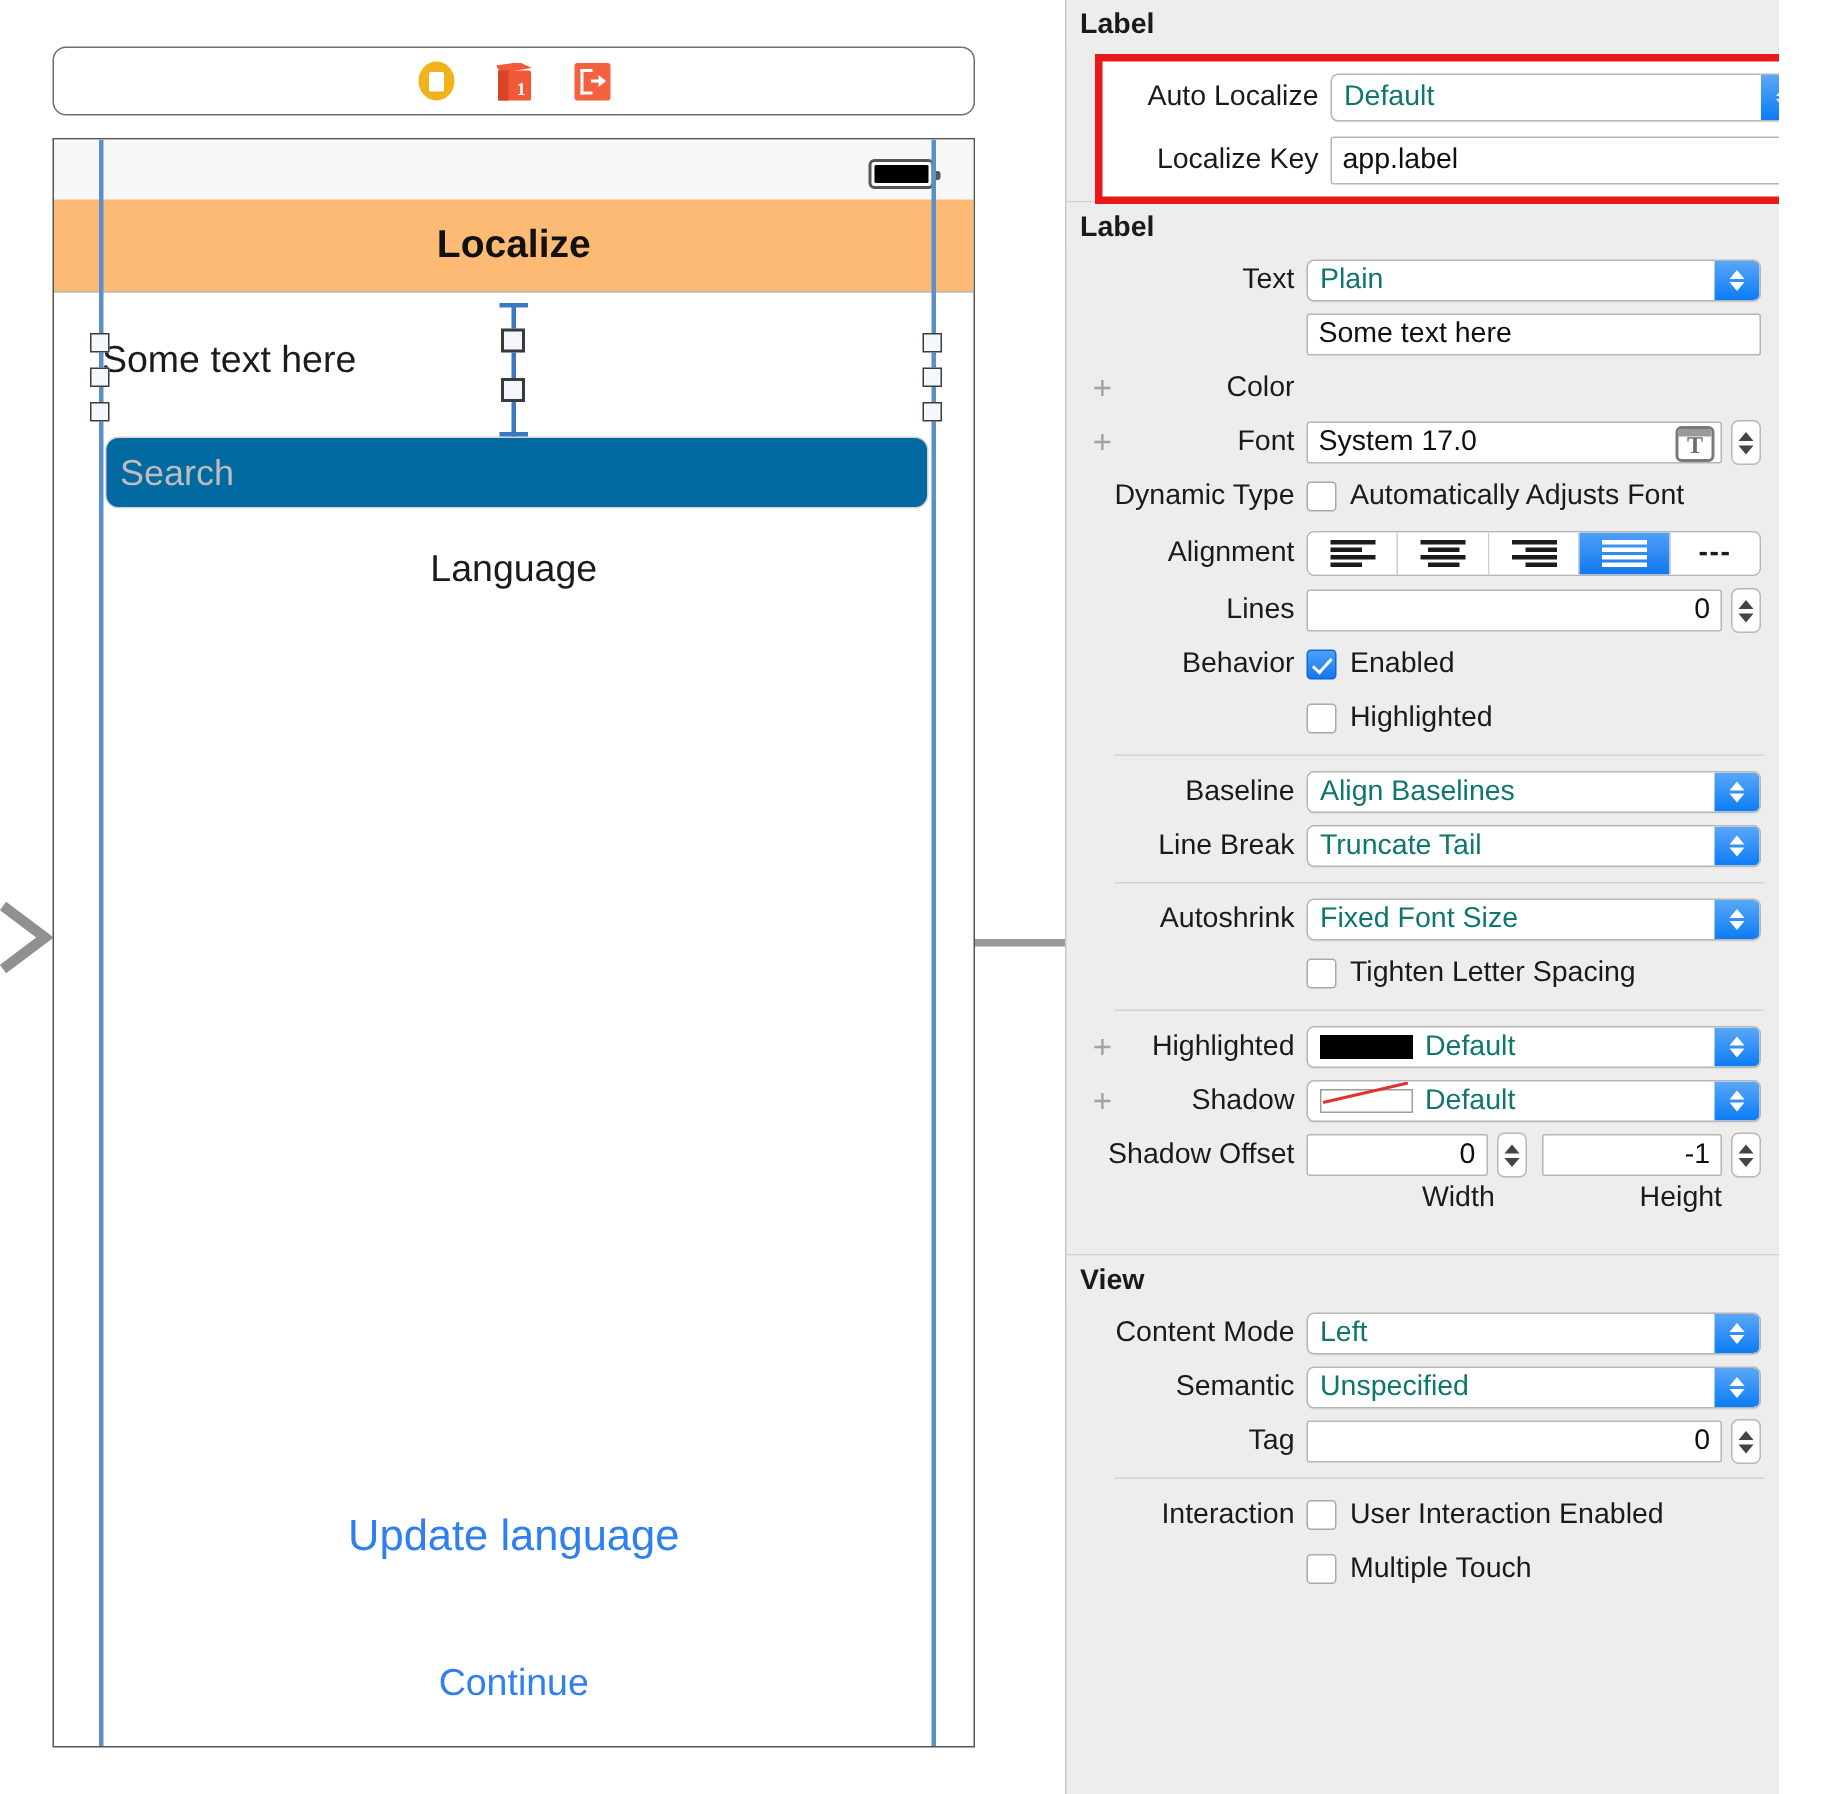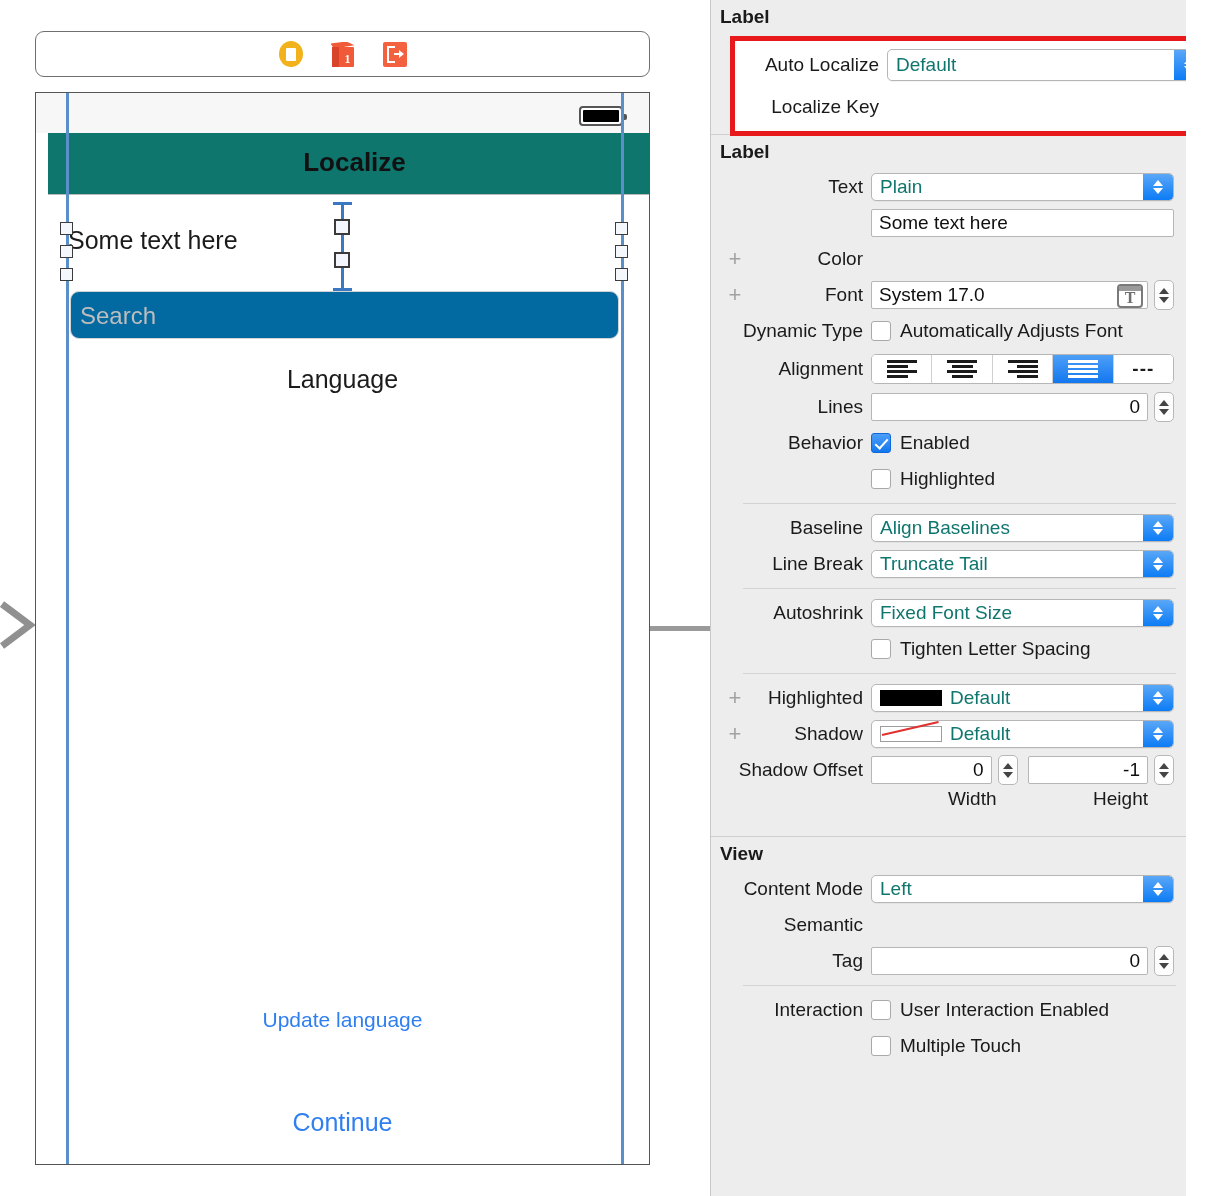--- a/index.html
+++ b/index.html
@@ -74,22 +74,22 @@
   }
   .sb-batt {
     position:absolute; right: 26px; top: 13px; width: 44px; height: 20px;
     border: 2.5px solid #555; border-radius: 4px; background: #fff;
   }
   .sb-batt::before { content:""; position:absolute; left:2px; top:2px; right:2px; bottom:2px; background:#000; border-radius:1px;}
   .sb-batt::after { content:""; position:absolute; right:-6px; top:6px; width:4px; height:6px;
                     background:#555; border-radius:0 2px 2px 0; }
 
   .navbar {
-    position: absolute; left: 12px; top: 40px; width: 100%; height: 62px;
-    background: #0f766e; border-bottom: 1px solid #b9b9b9;
+    position: absolute; left: 0; top: 40px; width: 100%; height: 62px;
+    background: #fdba74; border-bottom: 1px solid #b9b9b9;
   }
   .navbar .title {
     position:absolute; left:0; right:0; top:14px; text-align:center;
     font-size: 26px; font-weight: 700; color: #111;
   }
 
   .vc-label {
     position: absolute; left: 32px; top: 133px;
     font-size: 25px; color: #1b1b1b; white-space: nowrap;
   }
@@ -103,21 +103,21 @@
     position: absolute; left: 9px; top: 10px;
     font-size: 24px; color: #bdbdbd;
   }
 
   .lang-label {
     position: absolute; left: 0; right: 0; top: 272px; text-align: center;
     font-size: 25px; color: #1b1b1b;
   }
   .link-update {
     position: absolute; left: 0; right: 0; top: 915px; text-align: center;
-    font-size: 21px; color: #2f7ff0;
+    font-size: 29px; color: #2f7ff0;
   }
   .link-continue {
     position: absolute; left: 0; right: 0; top: 1015px; text-align: center;
     font-size: 25px; color: #2f7ff0;
   }
 
   
   .guide {
     position: absolute; top: 0; width: 3px; height: 1073px; background: #5b8fc9;
   }
@@ -559,20 +559,27 @@
         <span class="val">Left</span>
         <span class="arrows">
             <i class="chev up"></i>
             <i class="chev dn"></i>
           </span>
       </div>
     </div>
 
     <div class="row">
       <div class="lbl">Semantic</div>
+      <div class="popup">
+        <span class="val">Unspecified</span>
+        <span class="arrows">
+            <i class="chev up"></i>
+            <i class="chev dn"></i>
+          </span>
+      </div>
     </div>
 
     <div class="row">
       <div class="lbl">Tag</div>
       <div class="tfield num">0</div>
       <div class="stepper">
           <i class="chev up"></i>
           <i class="chev dn"></i>
         </div>
     </div>
@@ -597,18 +604,19 @@
           <div class="popup" style="height:32px;">
             <span class="val">Default</span>
             <span class="arrows">
                 <i class="chev up"></i>
                 <i class="chev dn"></i>
               </span>
           </div>
         </div>
         <div class="row" style="height:44px;">
           <div class="lbl">Localize Key</div>
+          <div class="tfield" style="height:32px;">app.label</div>
         </div>
       </div>
     </div>
 
   </div>
 </div>
 
 </body></html>

